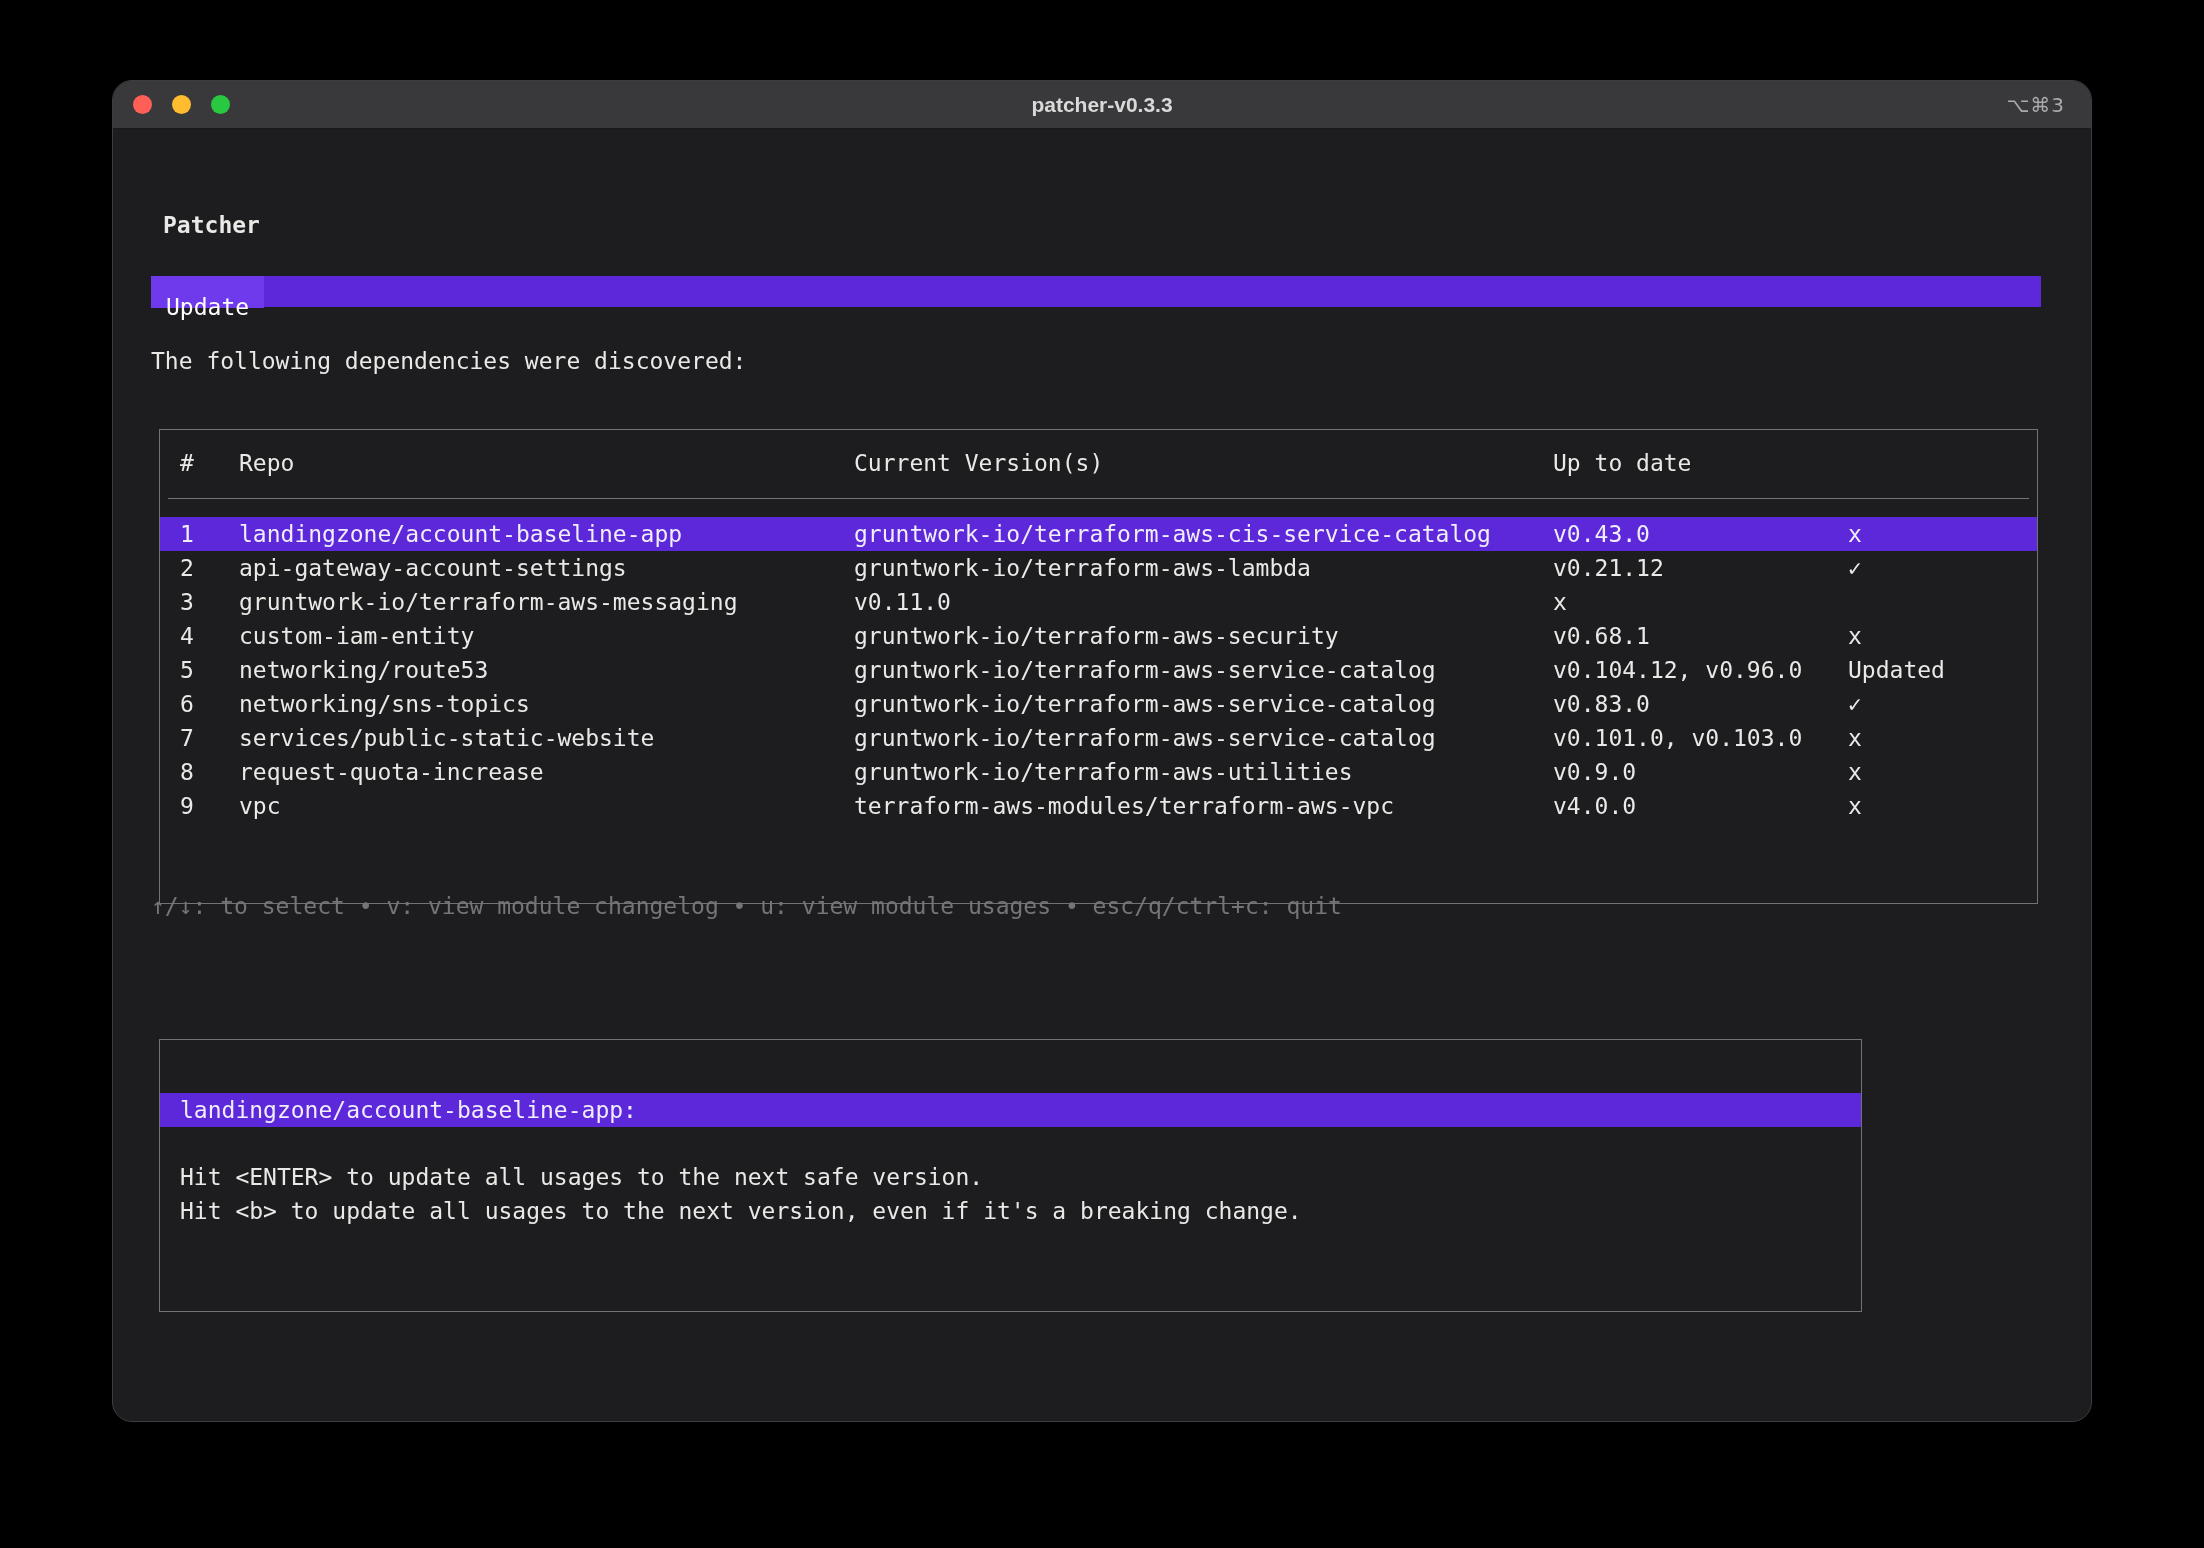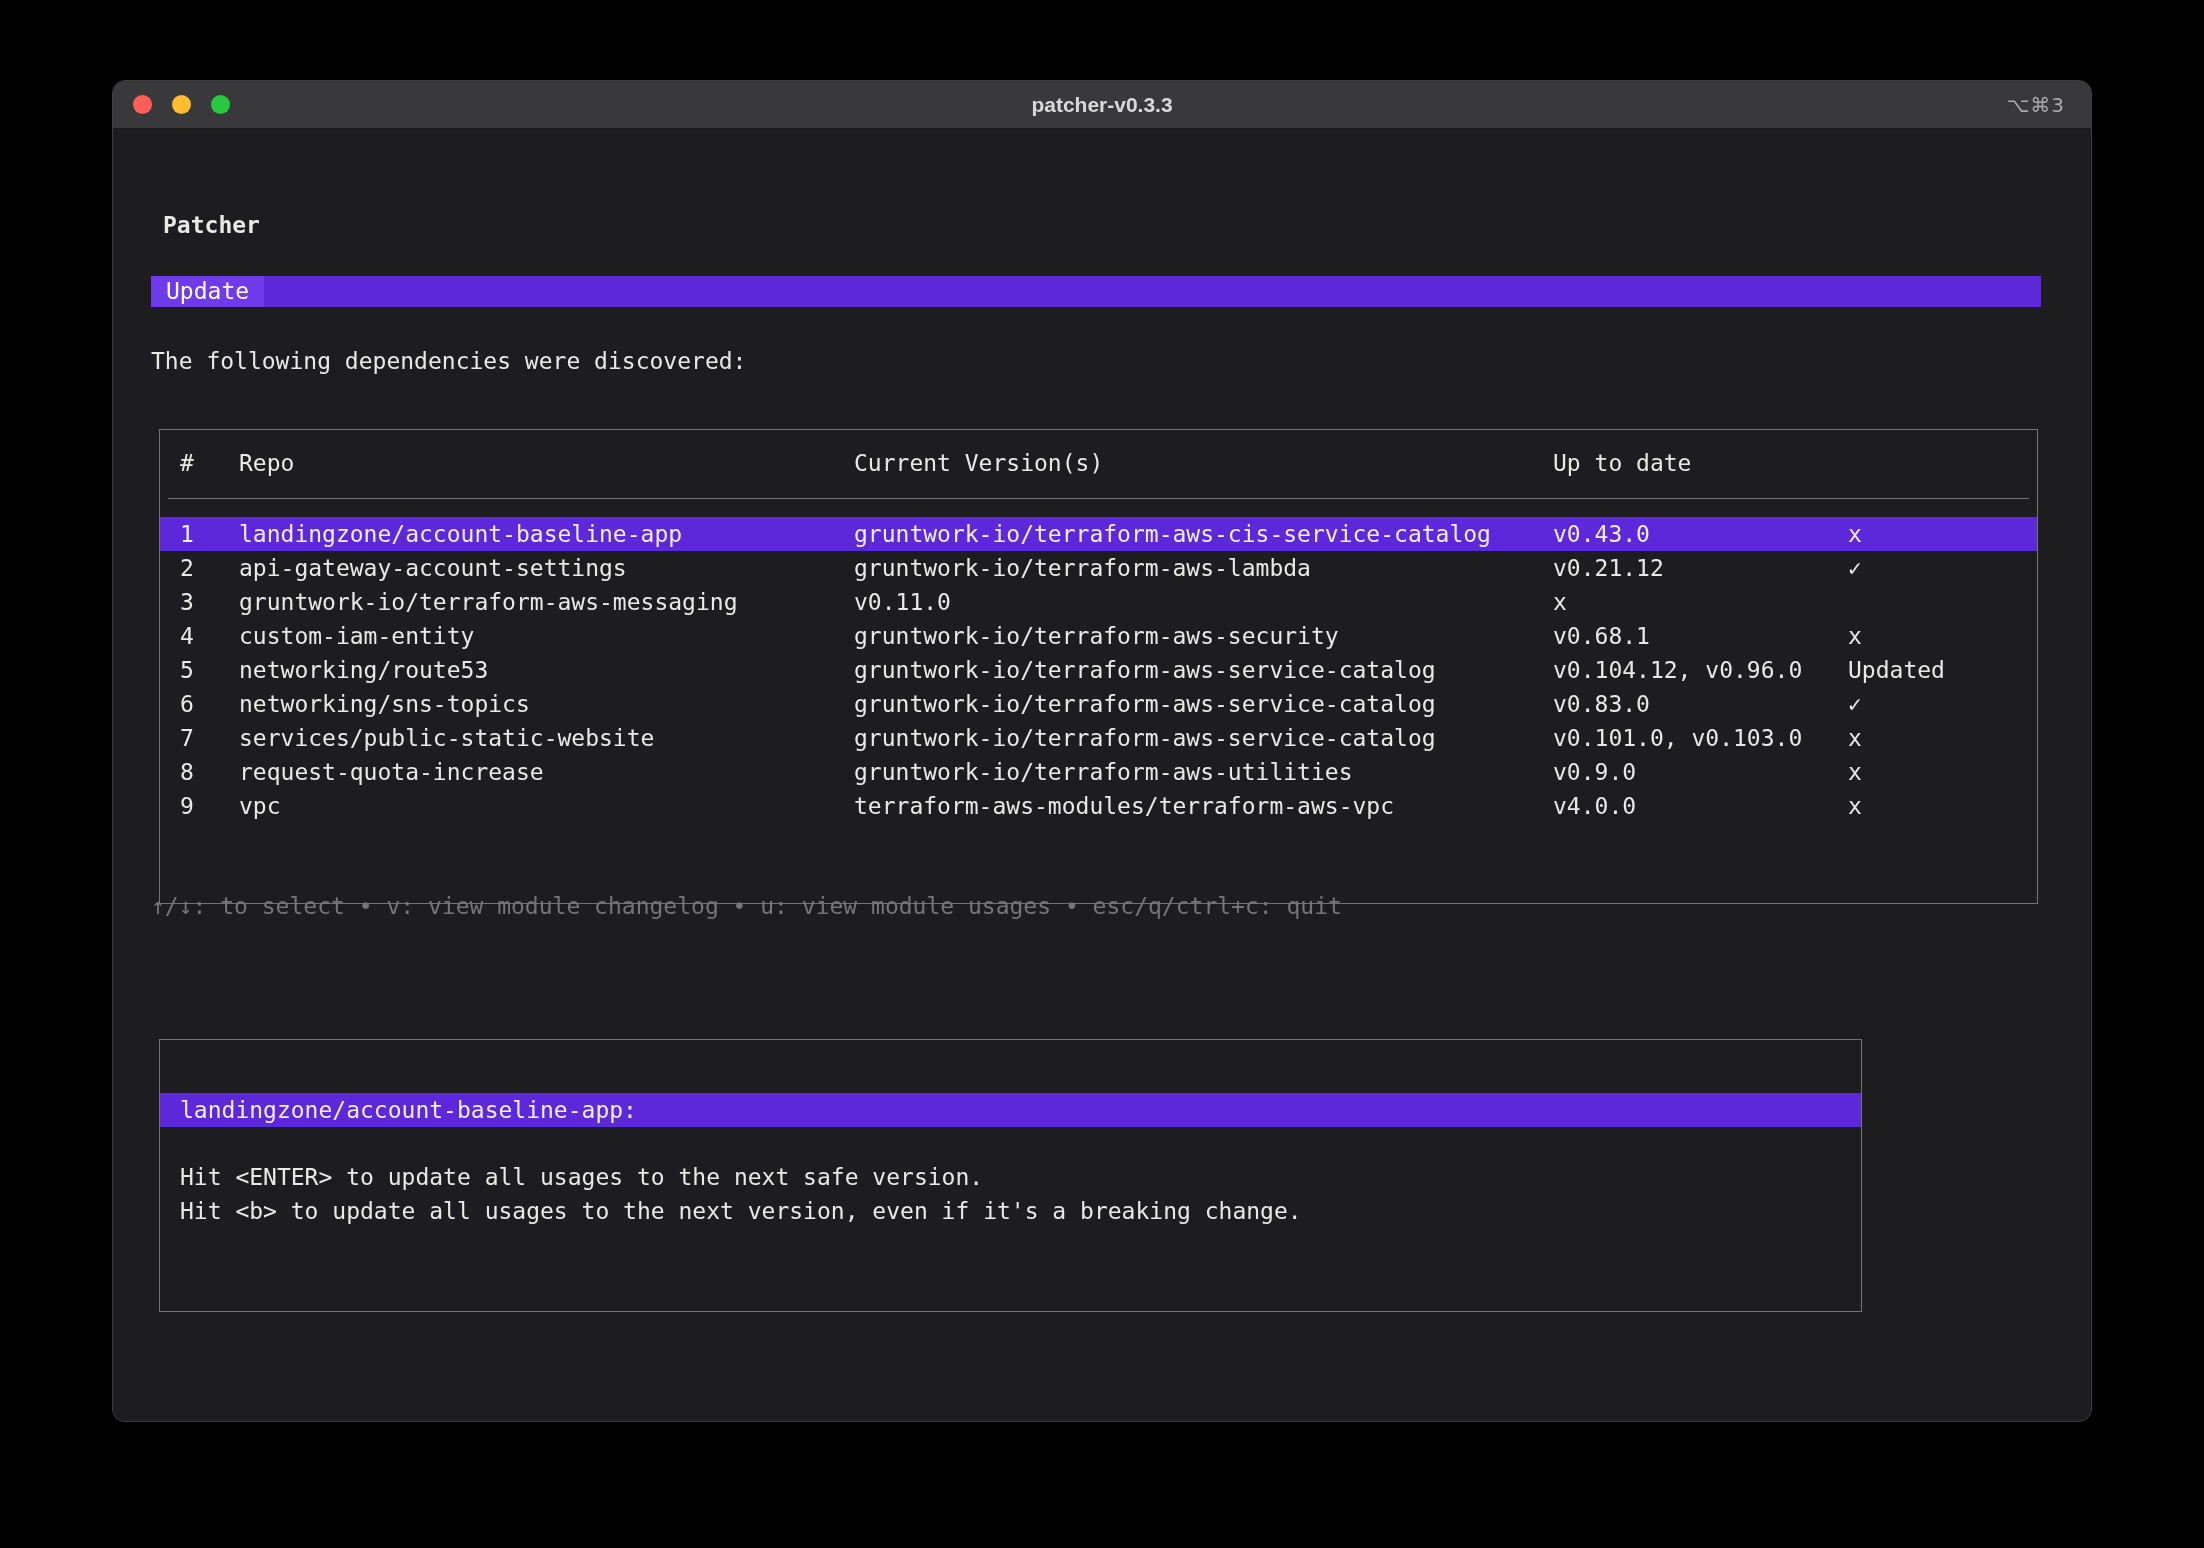--- a/index.html
+++ b/index.html
@@ -8,21 +8,21 @@
     width:2204px; height:1548px;
     position:relative; overflow:hidden;
     font-family:"DejaVu Sans Mono", monospace;
   }
 
   .window {
     position:absolute; left:112px; top:80px;
     width:1980px; height:1342px;
     background:var(--window-bg, #1d1d1f);
     border:1px solid #3d3d3f;
-    border-radius:13px;
+    border-radius:20px;
     box-shadow:0 30px 90px rgba(0,0,0,.85);
     overflow:hidden;
   }
 
   
   .titlebar {
     position:relative; height:48px;
     background:var(--titlebar-bg, #39393b);
     border-bottom:1px solid #19191b;
     display:flex; align-items:center;
@@ -49,21 +49,21 @@
     font-size:23px; line-height:34px; font-weight:700;
     color:var(--text, #e9e9e7);
   }
   .tabbar {
     position:absolute; left:38px; top:195px;
     width:1890px; height:31px;
     background:var(--accent, #5c28d9);
     display:flex;
   }
   .tab {
-    height:31px; line-height:31px; padding:0 15px;
+    height:31px; line-height:31px; padding:16px 15px;
     font-size:23px; color:#ffffff;
     background:var(--accent-tab, #6f3aec);
   }
   .intro {
     position:absolute; left:38px; top:263px;
     font-size:23px; line-height:34px;
     color:var(--text, #e9e9e7);
   }
 
   

